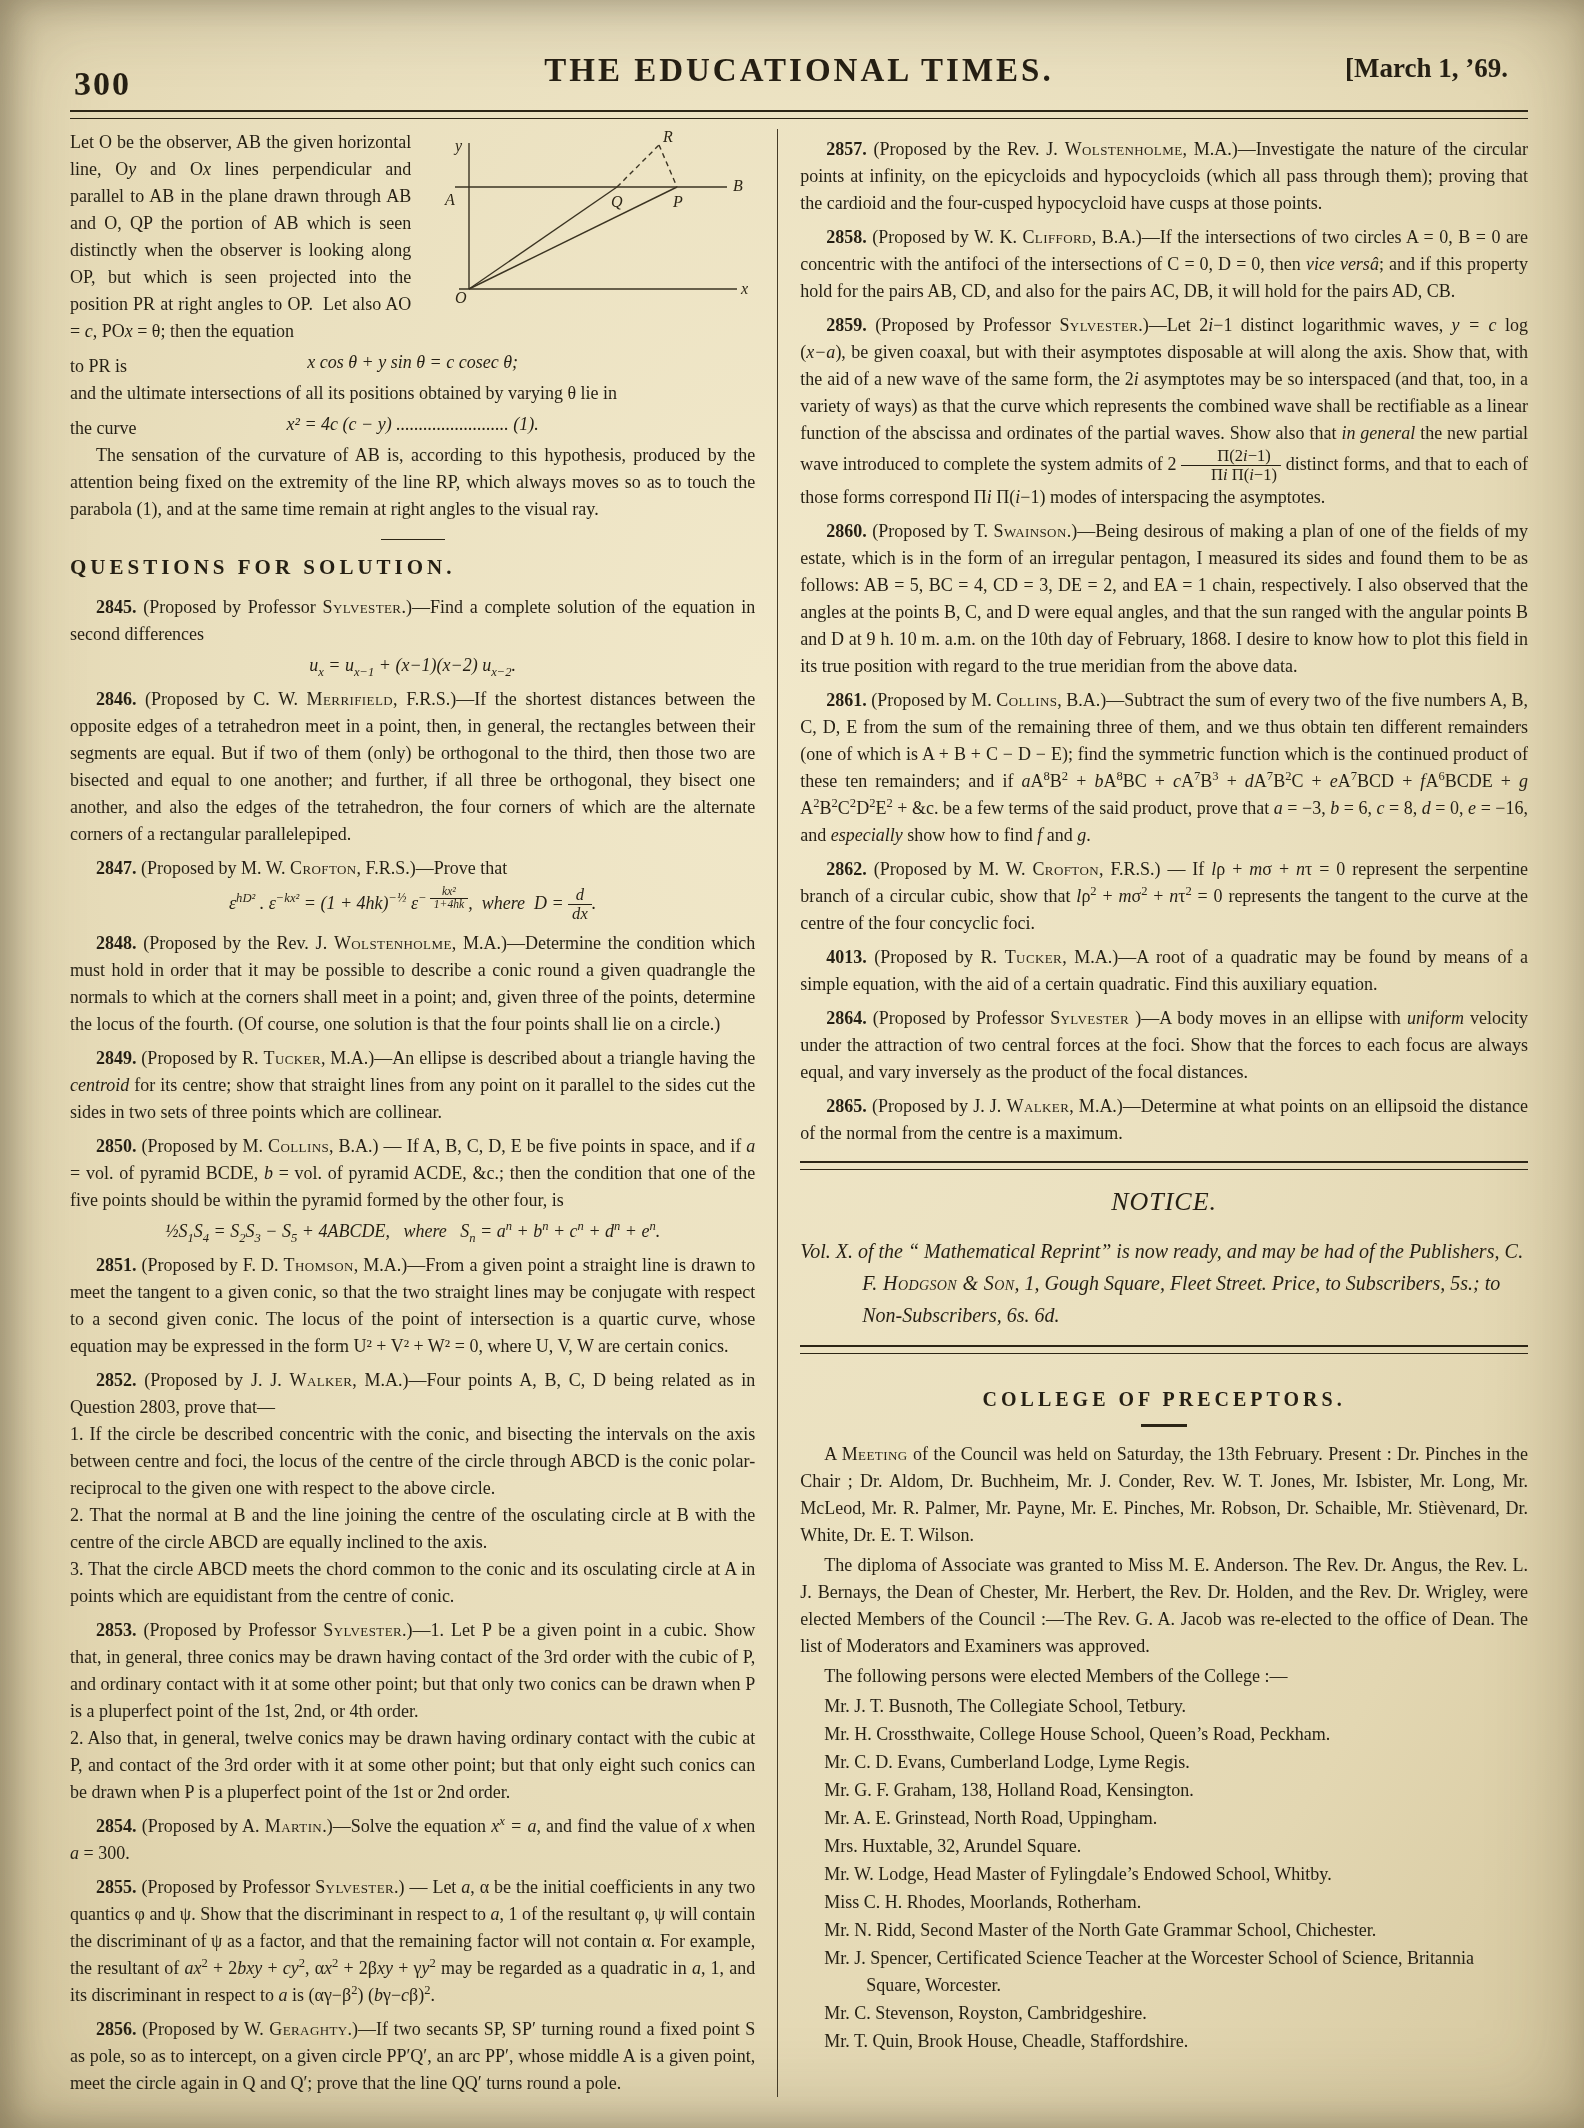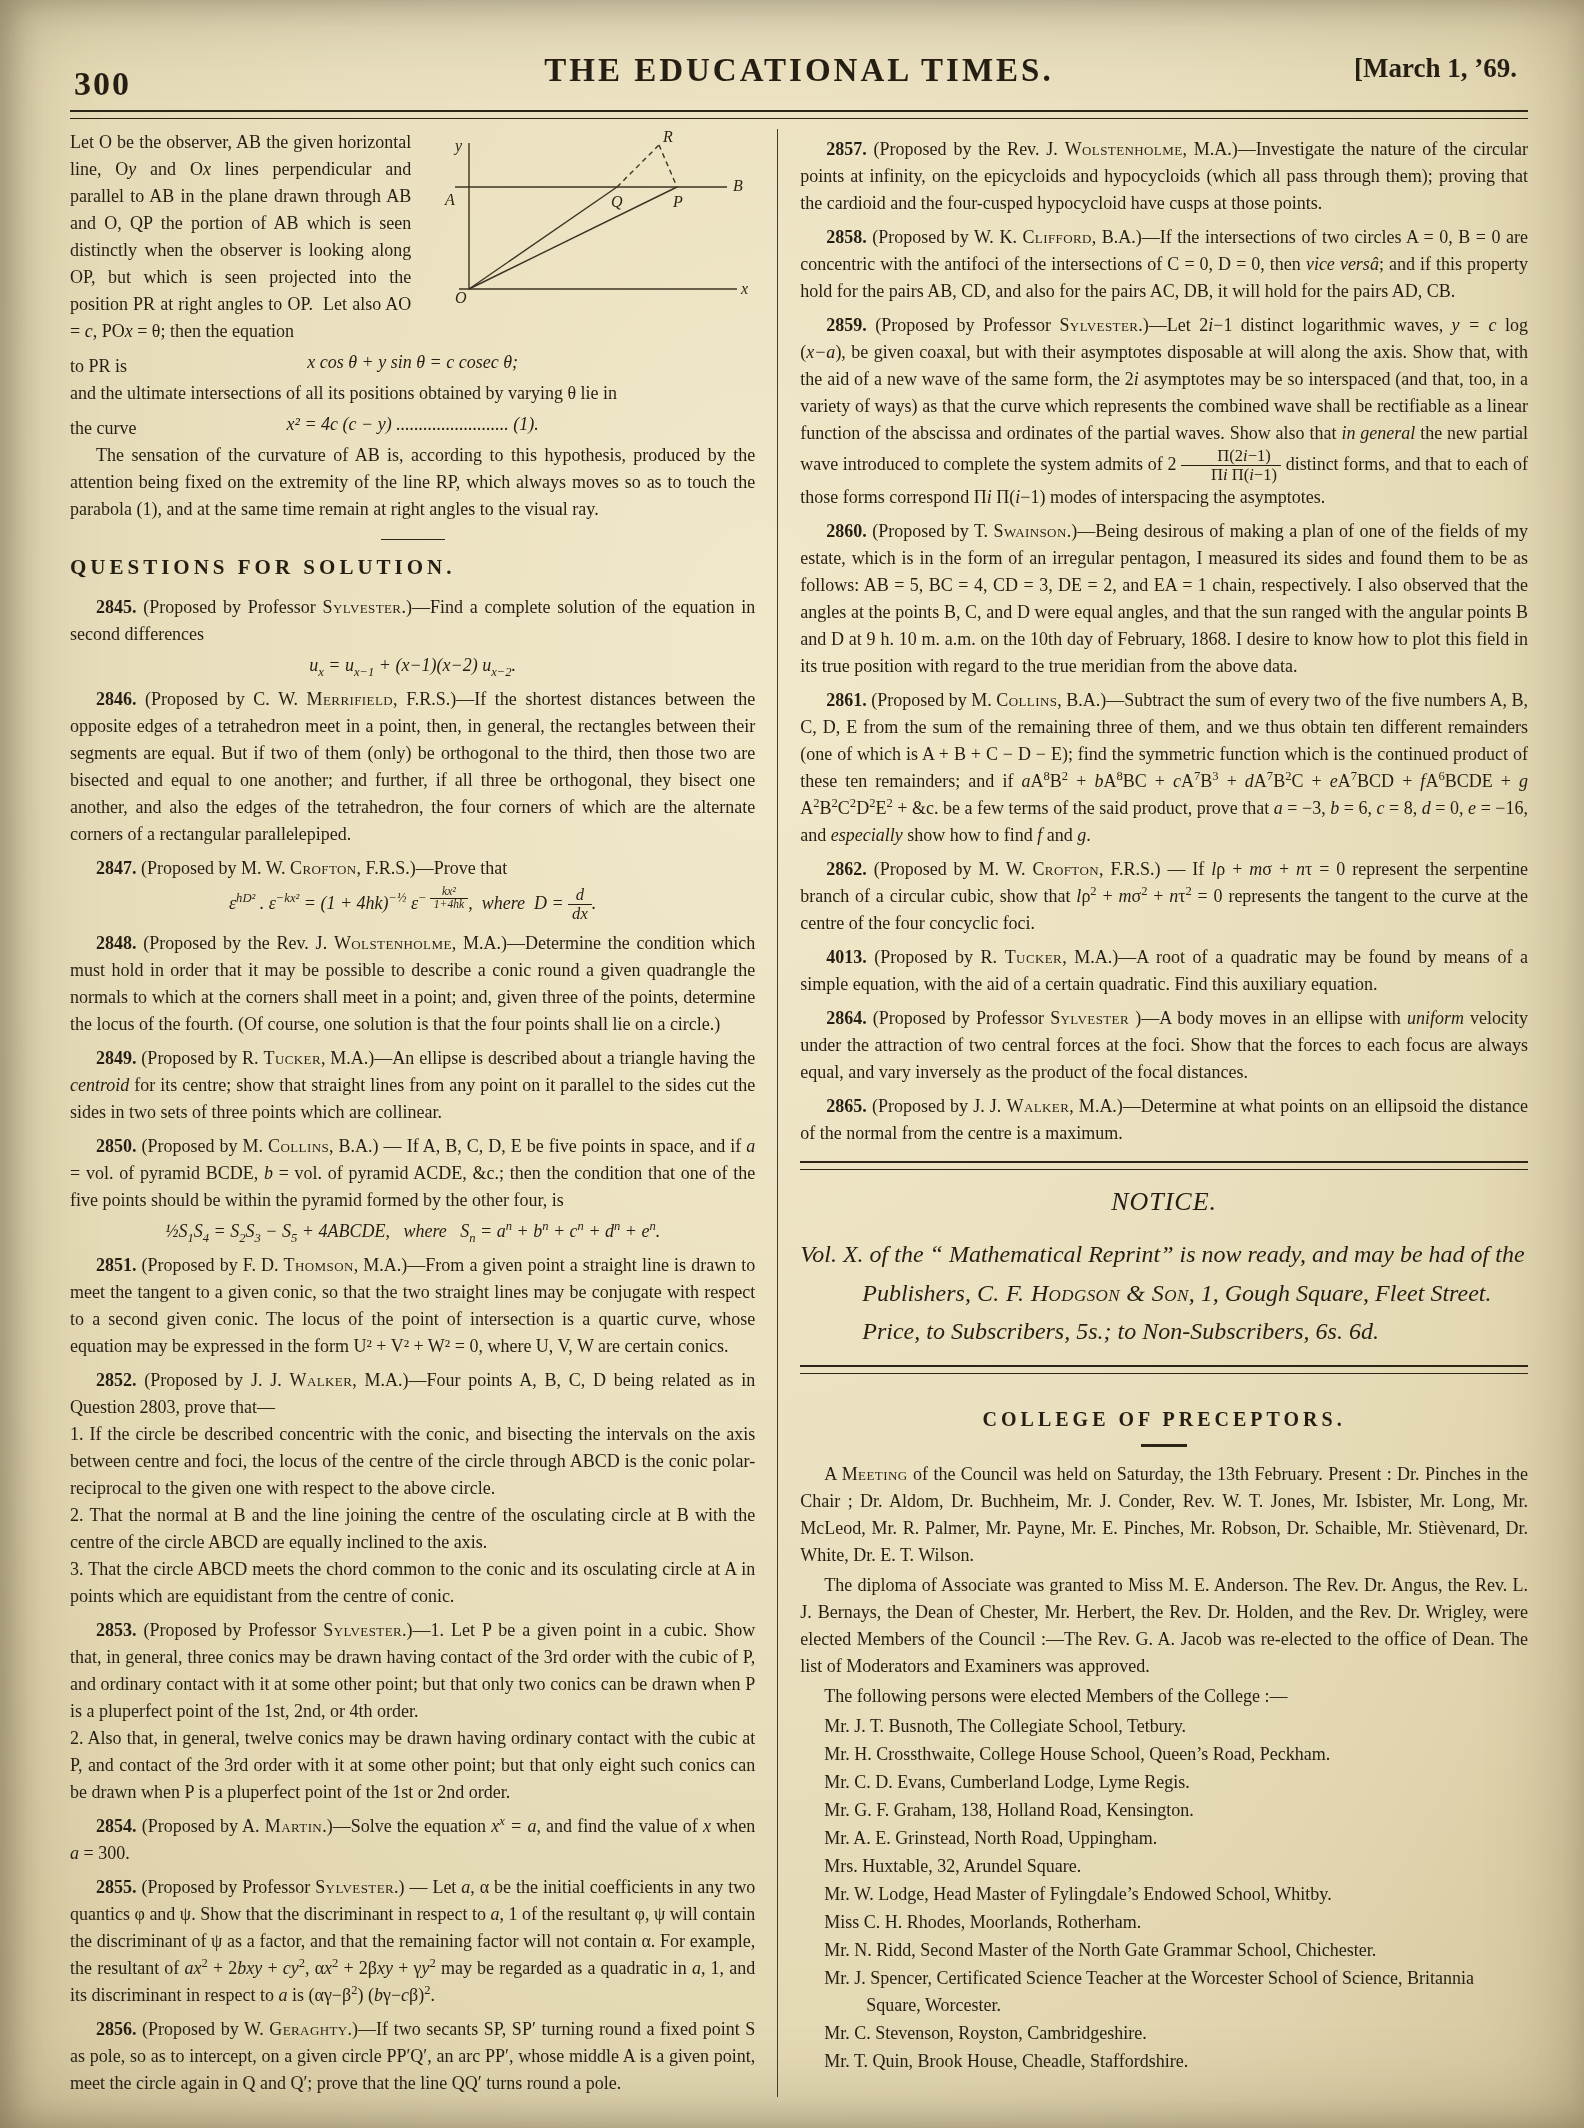--- a/index.html
+++ b/index.html
@@ -15,21 +15,21 @@
     font-size:18px;
     line-height:1.5;
     overflow:hidden;
     box-sizing:border-box;
     padding:40px 56px 30px 70px;
   }
   
   .hdr{position:relative;height:64px;}
   .hdr-num{position:absolute;left:4px;top:18px;font-size:34px;font-weight:700;letter-spacing:2px;}
   .hdr-title{position:absolute;left:0;right:0;top:6px;text-align:center;font-size:33px;font-weight:700;letter-spacing:3px;}
-  .hdr-date{position:absolute;right:11px;top:8px;font-size:27px;font-weight:700;}
+  .hdr-date{position:absolute;right:20px;top:8px;font-size:27px;font-weight:700;}
   .rule-2{height:6px;border-top:2.5px solid #2c2515;border-bottom:1.5px solid #2c2515;margin-top:6px;}
   .rule-2.sep{margin:14px 0 10px 0;}
   
   .cols{display:flex;align-items:stretch;margin-top:10px;}
   .col{box-sizing:border-box;}
   .col-left{width:716px;padding-right:22px;border-right:1.5px solid #453b28;}
   .col-right{width:758px;padding-left:22px;}
   
   .t-lead,.t-para{text-indent:26px;text-align:justify;}
   .t-cont{text-indent:0;text-align:justify;}
@@ -46,21 +46,21 @@
   .frac>span:first-child{border-bottom:1.3px solid currentColor;}
   
   .mini-rule{width:64px;border-top:1.8px solid #2c2515;margin:16px auto 12px;}
   .sect-title{text-align:left;font-weight:700;font-size:21px;letter-spacing:4px;margin:0 0 10px 0;}
   
   .figure{float:right;width:330px;height:178px;margin:0 0 6px 14px;}
   .figure svg{width:100%;height:100%;}
   .figure text{font-family:"Liberation Serif","DejaVu Serif",serif;font-size:16px;font-style:italic;fill:#2c2515;}
   
   .notice-title{text-align:center;font-style:italic;font-size:26px;letter-spacing:1px;margin:12px 0 14px;}
-  .notice-body{font-style:italic;font-size:24px;line-height:1.6;padding-left:62px;text-indent:-62px;margin-bottom:10px;}
+  .notice-body{font-style:italic;font-size:20px;line-height:1.6;padding-left:62px;text-indent:-62px;margin-bottom:10px;}
   
   .college-title{text-align:center;font-weight:700;font-size:20px;letter-spacing:4px;margin-top:30px;}
   .college-dash{width:46px;border-top:3.5px solid #2c2515;margin:10px auto 14px;}
   .college-p{text-align:justify;text-indent:24px;margin:3px 0;}
   .member{padding-left:66px;text-indent:-42px;margin:1px 0;text-align:left;}
 </style>
 </head>
 <body>
 
 <div class="page">

